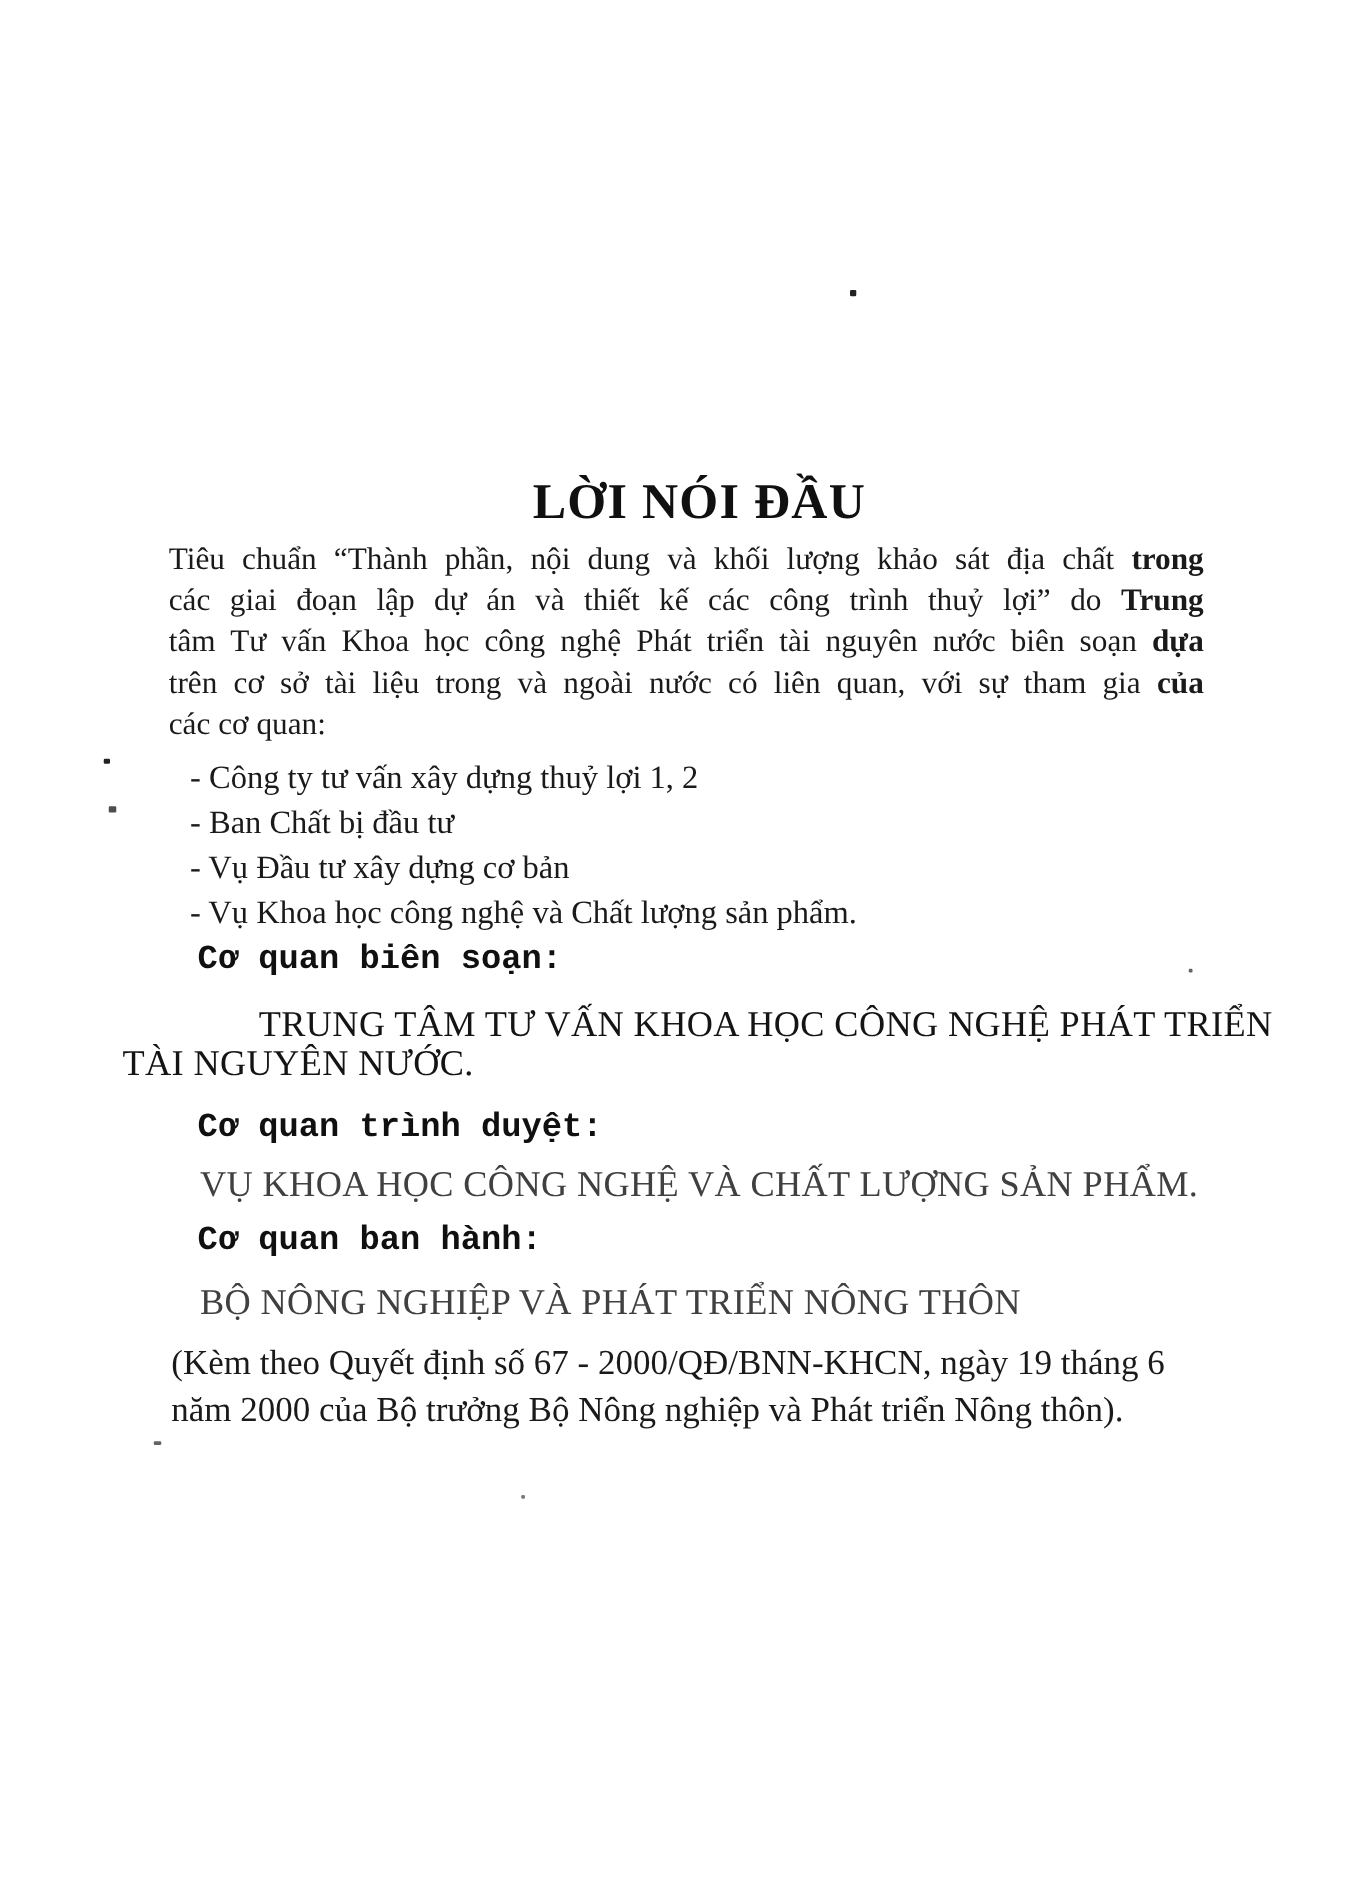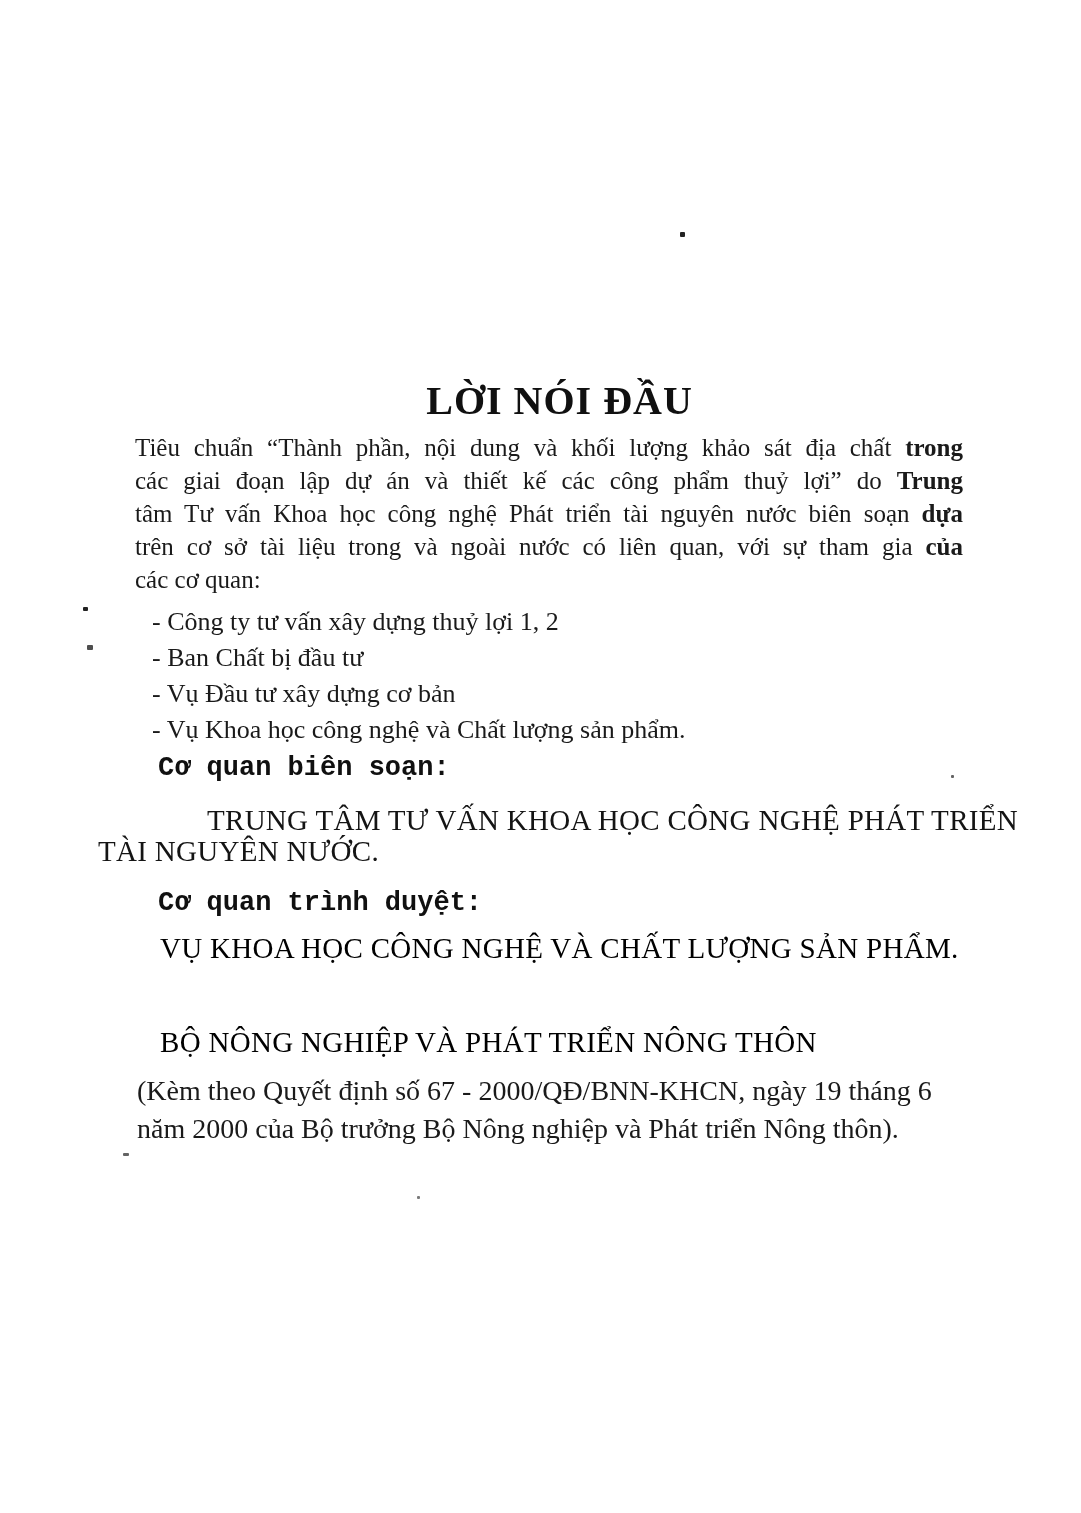--- a/index.html
+++ b/index.html
@@ -40,21 +40,21 @@
   .h-reviewer { top:888px; }
   .h-issuer   { top:978px; }
   .org-name {
     position:absolute; top:805px; left:98px; width:920px;
     font-size:29px; line-height:31px; letter-spacing:0.3px;
     color:#141414;
   }
   .org-line1 { padding-left:57px;text-align:right; }
   .upper-line {
     position:absolute; left:160px;
-    font-size:29px; letter-spacing:0.3px; color:#000000;
+    font-size:29px; letter-spacing:0.3px; color:#404040;
   }
   .l-reviewer { top:932px; }
   .l-issuer   { top:1026px; }
   .decree-note {
     position:absolute; top:1072px; left:137px; width:820px;
     font-size:28px; line-height:38px;
     color:#1a1a1a;
   }
   .speck { position:absolute; background:#222; border-radius:1px; }
   .sp1 { left:680px; top:232px;  width:5px; height:5px; }
@@ -66,21 +66,21 @@
 </style>
 </head>
 <body>
 
 <div class="page">
 
   <h1 class="doc-title">LỜI NÓI ĐẦU</h1>
 
   <div class="intro">
       <div class="intro-line"><span>Tiêu chuẩn “Thành phần, nội dung và khối lượng khảo sát địa chất </span><b>trong</b></div>
-      <div class="intro-line"><span>các giai đoạn lập dự án và thiết kế các công phẩm thuỷ lợi” do </span><b>Trung</b></div>
+      <div class="intro-line"><span>các giai đoạn lập dự án và thiết kế các công trình thuỷ lợi” do </span><b>Trung</b></div>
       <div class="intro-line"><span>tâm Tư vấn Khoa học công nghệ Phát triển tài nguyên nước biên soạn </span><b>dựa</b></div>
       <div class="intro-line"><span>trên cơ sở tài liệu trong và ngoài nước có liên quan, với sự tham gia </span><b>của</b></div>
       <div class="intro-line last">các cơ quan:</div>
     </div>
 
   <div class="agency-list">
       <div class="agency-item">- Công ty tư vấn xây dựng thuỷ lợi 1, 2</div>
       <div class="agency-item">- Ban Chất bị đầu tư</div>
       <div class="agency-item">- Vụ Đầu tư xây dựng cơ bản</div>
       <div class="agency-item">- Vụ Khoa học công nghệ và Chất lượng sản phẩm.</div>
@@ -88,20 +88,21 @@
 
   <div class="sec-heading h-compiler">Cơ quan biên soạn:</div>
   <div class="org-name">
     <div class="org-line1">TRUNG TÂM TƯ VẤN KHOA HỌC CÔNG NGHỆ PHÁT TRIỂN</div>
     <div class="org-line2">TÀI NGUYÊN NƯỚC.</div>
   </div>
 
   <div class="sec-heading h-reviewer">Cơ quan trình duyệt:</div>
   <div class="upper-line l-reviewer">VỤ KHOA HỌC CÔNG NGHỆ VÀ CHẤT LƯỢNG SẢN PHẨM.</div>
 
+  <div class="sec-heading h-issuer">Cơ quan ban hành:</div>
   <div class="upper-line l-issuer">BỘ NÔNG NGHIỆP VÀ PHÁT TRIỂN NÔNG THÔN</div>
 
   <div class="decree-note">
     <div>(Kèm theo Quyết định số 67 - 2000/QĐ/BNN-KHCN, ngày 19 tháng 6</div>
     <div>năm 2000  của Bộ trưởng Bộ Nông nghiệp và Phát triển Nông thôn).</div>
   </div>
 
   <div class="speck sp1"></div>
   <div class="speck sp2"></div>
   <div class="speck sp3"></div>

